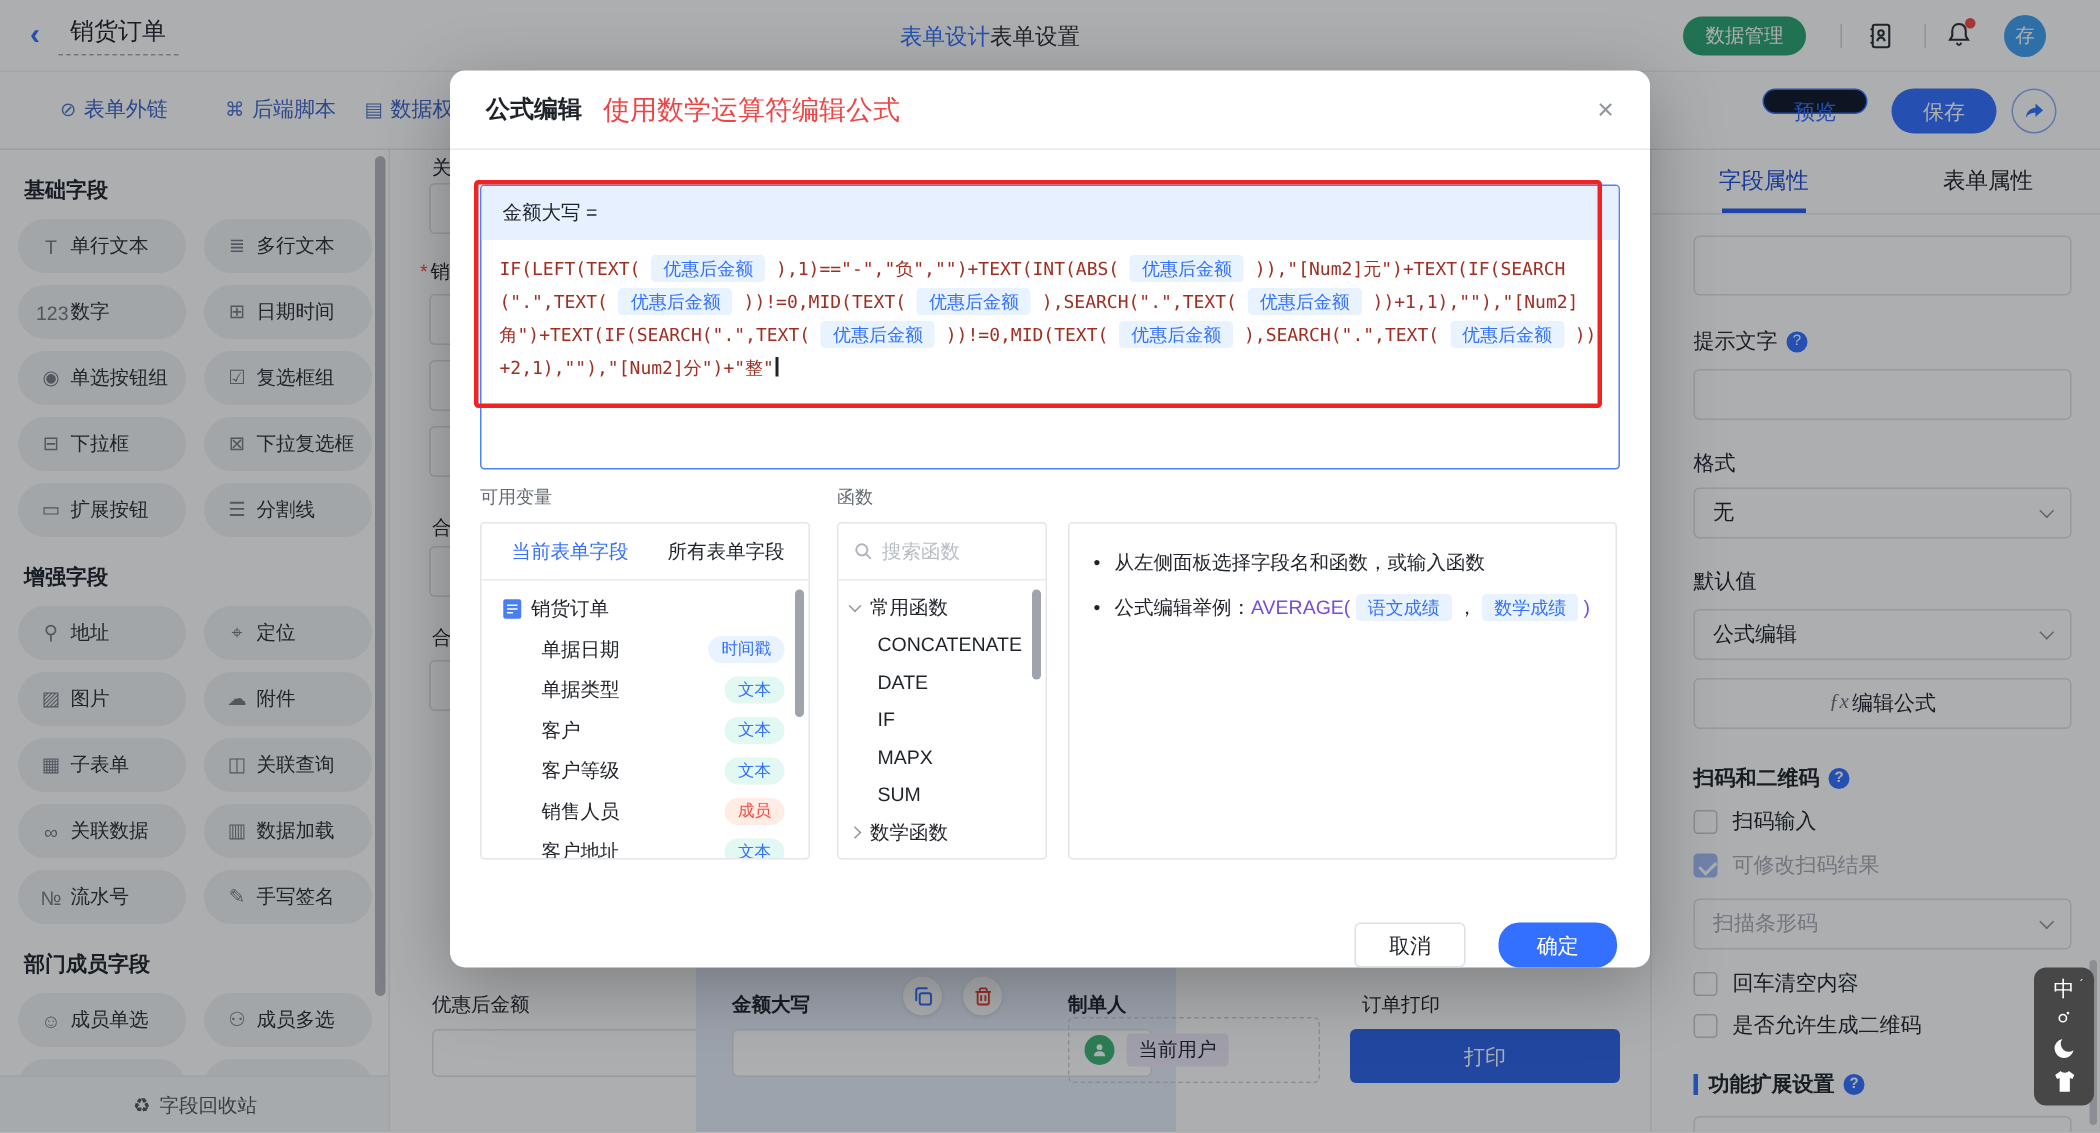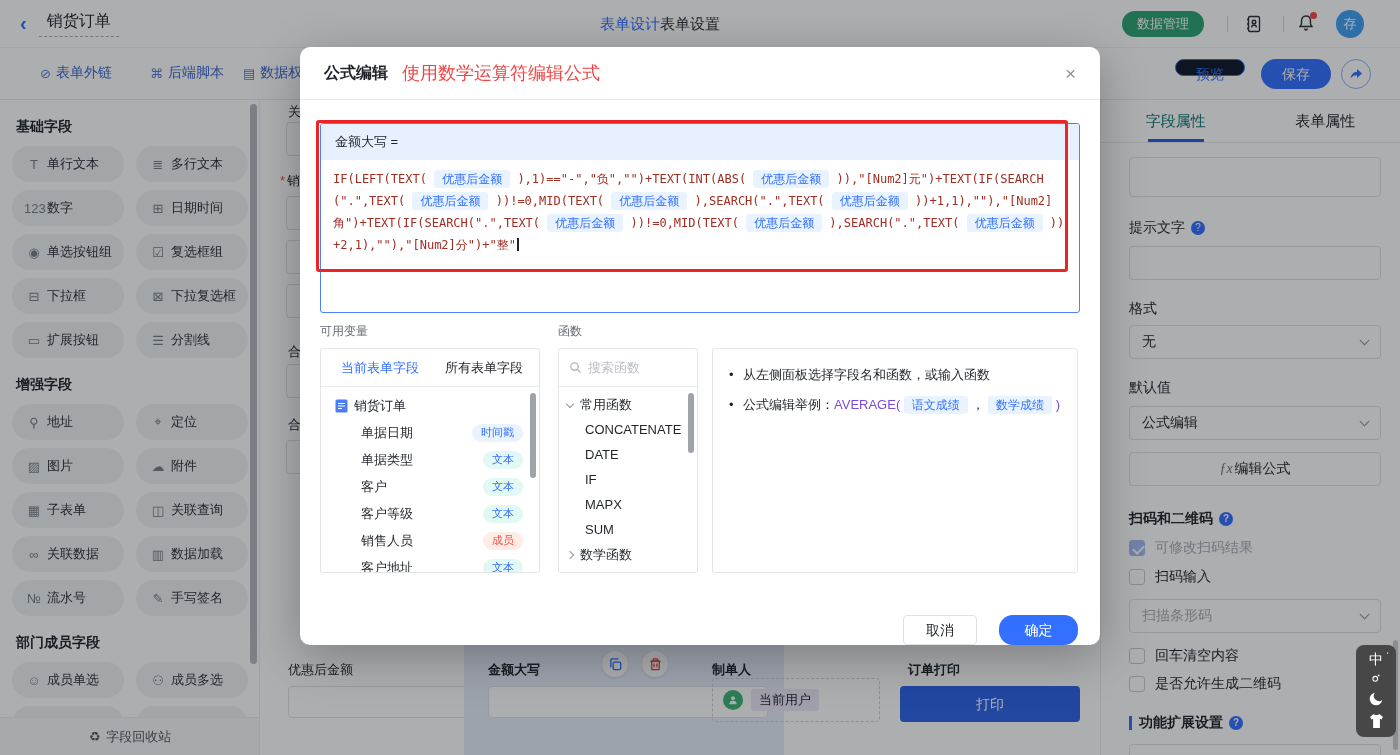--- a/index.html
+++ b/index.html
@@ -40,21 +40,21 @@
 .sel-field{position:absolute;left:204px;top:545px;width:320px;height:110px;background:#e9eefb}
 .cicon{position:absolute;width:26px;height:26px;border-radius:50%;background:#fff;display:flex;align-items:center;justify-content:center;cursor:pointer;box-shadow:0 1px 3px rgba(31,35,41,.12)}
 .dashedbox{position:absolute;border:1px dashed #cdd0d5;border-radius:4px;display:flex;align-items:center;padding-left:10px;gap:8px}
 .gcircle{width:20px;height:20px;border-radius:50%;background:#3eb575;display:flex;align-items:center;justify-content:center;flex:none}
 .userchip{background:#efe8f8;border-radius:3px;font-size:13px;color:#1f2329;padding:2px 8px}
 .printbtn{position:absolute;background:#2c63e8;color:#fff;font-size:14px;border-radius:4px;text-align:center;cursor:pointer}
 
 .rightbar{position:absolute;left:1100px;top:100px;width:300px;height:655px;background:#fff;border-left:1px solid #eceef0;overflow:hidden}
 .rtabs{height:43px;border-bottom:1px solid #e8e9eb;display:flex}
 .rtab{flex:1;text-align:center;line-height:42px;font-size:15px;color:#1f2329;position:relative;cursor:pointer}
-.rtab.active{color:#0f766e}
+.rtab.active{color:#1d4ed8}
 .rtab.active::after{content:"";position:absolute;left:50%;margin-left:-28px;bottom:0;width:56px;height:3px;background:#2a5cf0}
 .rcontent{position:absolute;left:0;top:43px;width:300px;padding:14px 20px 0 28px}
 .rbox{height:40px;border:1px solid #dfe1e5;border-radius:4px}
 .rlabel{font-size:14px;color:#1f2329;display:flex;align-items:center}
 .rlabel.bold{font-weight:bold}
 .help{display:inline-block;width:14px;height:14px;border-radius:50%;background:#3370ff;color:#fff;font-size:10px;line-height:14px;text-align:center;margin-left:6px}
 .help::after{content:"?"}
 .rinput{height:34px;border:1px solid #dfe1e5;border-radius:4px;background:#fff}
 .rselect{height:34px;border:1px solid #dfe1e5;border-radius:4px;background:#fff;display:flex;align-items:center;justify-content:space-between;padding:0 12px;font-size:14px;color:#1f2329;cursor:pointer}
 .rselect.disabled{color:#a8abb2}
@@ -316,21 +316,21 @@
     <div class="dashedbox" style="left:452px;top:578px;width:168px;height:44px">
       <span class="gcircle">
         <svg width="12" height="12" viewBox="0 0 16 16">
             <circle cx="8" cy="5.5" r="2.6" fill="#fff"></circle>
             <path d="M3 13.5C3 10.5 5 9 8 9C11 9 13 10.5 13 13.5Z" fill="#fff"></path>
           </svg>
       </span>
       <span class="userchip">当前用户</span>
     </div>
 
-    <span class="fraglabel" style="left:648px;top:561px;font-weight:bold">订单打印</span>
+    <span class="fraglabel" style="left:648px;top:561px;font-weight:normal">订单打印</span>
     <div class="printbtn" style="left:640px;top:586px;width:180px;height:36px;line-height:36px">打印</div>
   </div>
 
   <div class="rightbar">
     <div class="rtabs">
       <span class="rtab active">字段属性</span>
       <span class="rtab">表单属性</span>
     </div>
     <div class="rcontent">
       <div class="rbox"></div>
@@ -351,26 +351,26 @@
         </div>
       <div class="fxbtn" style="margin-top:12px">
           <span class="fx">ƒx</span>
           <span>编辑公式</span>
         </div>
       <div class="rlabel bold" style="margin-top:24px">
           <span>扫码和二维码</span>
           <span class="help"></span>
         </div>
       <div class="chkrow" style="margin-top:11px">
+          <span class="chkbox"></span>
+          <span class="chklabel">扫码输入</span>
+        </div>
+      <div class="chkrow" style="margin-top:11px">
           <span class="chkbox checked"></span>
           <span class="chklabel dim">可修改扫码结果</span>
-        </div>
-      <div class="chkrow" style="margin-top:11px">
-          <span class="chkbox"></span>
-          <span class="chklabel">扫码输入</span>
         </div>
       <div class="rselect disabled" style="margin-top:13px">
           <span>扫描条形码</span>
           <span class="chev"></span>
         </div>
       <div class="chkrow" style="margin-top:14px">
           <span class="chkbox"></span>
           <span class="chklabel">回车清空内容</span>
         </div>
       <div class="chkrow" style="margin-top:10px">

